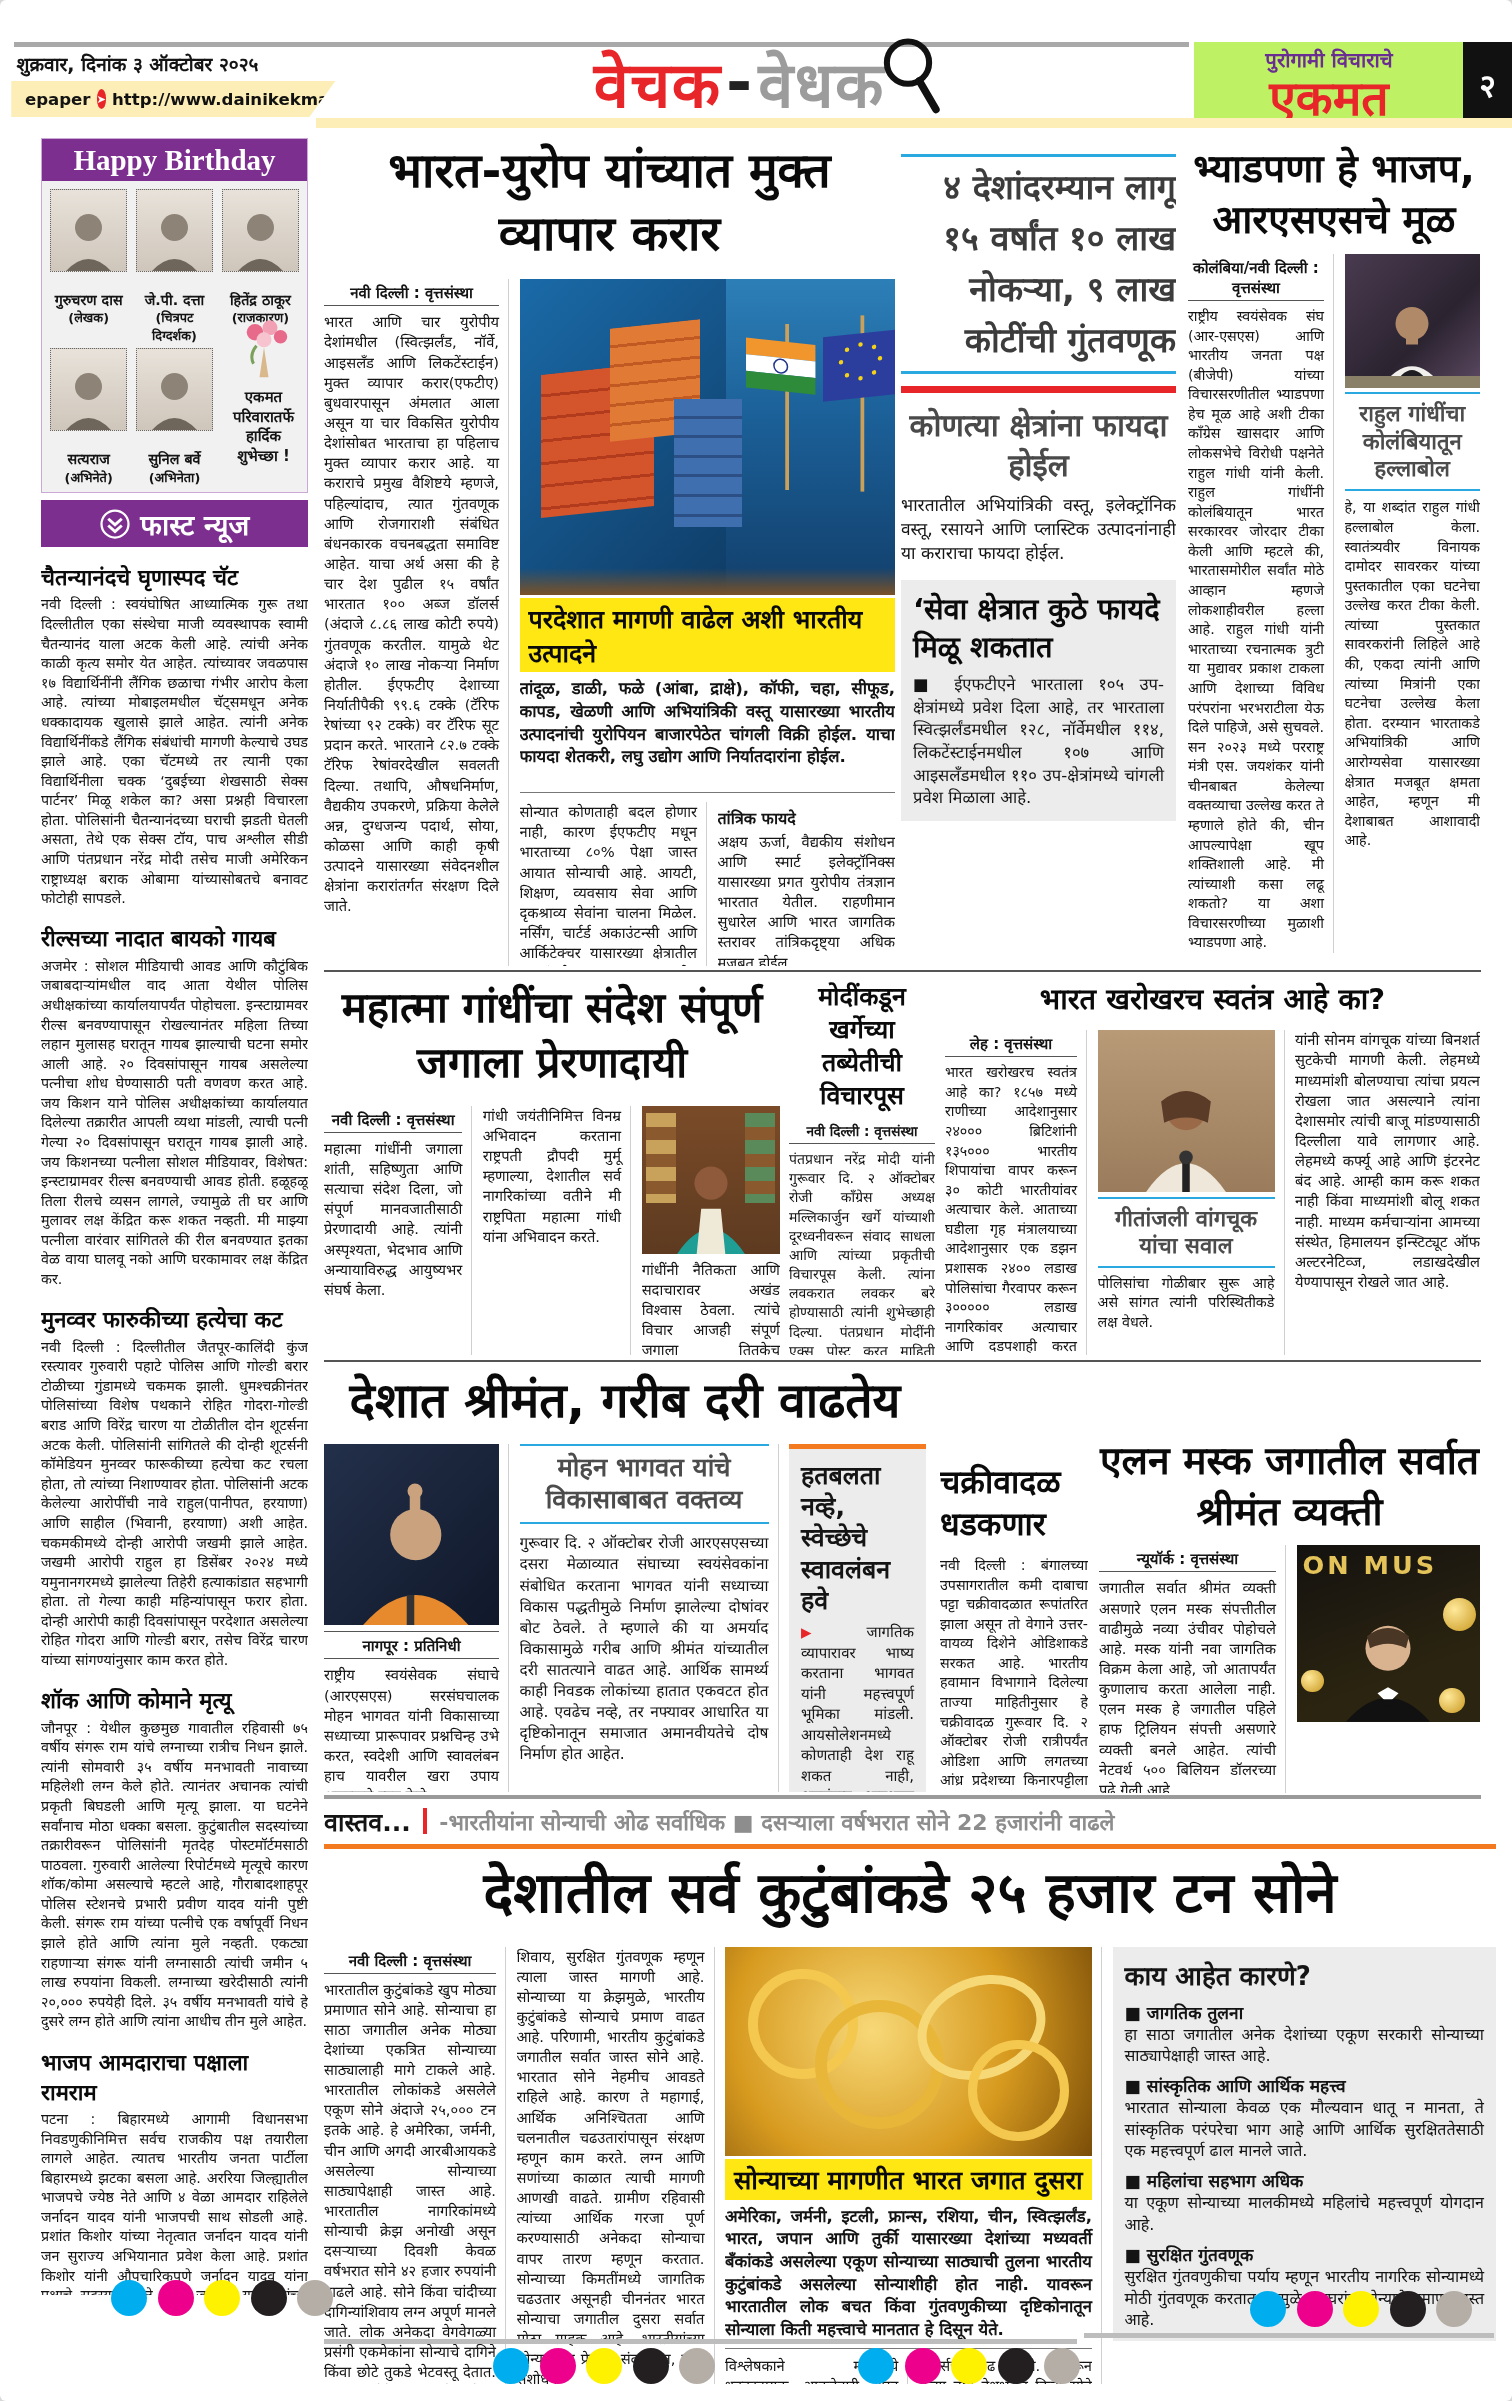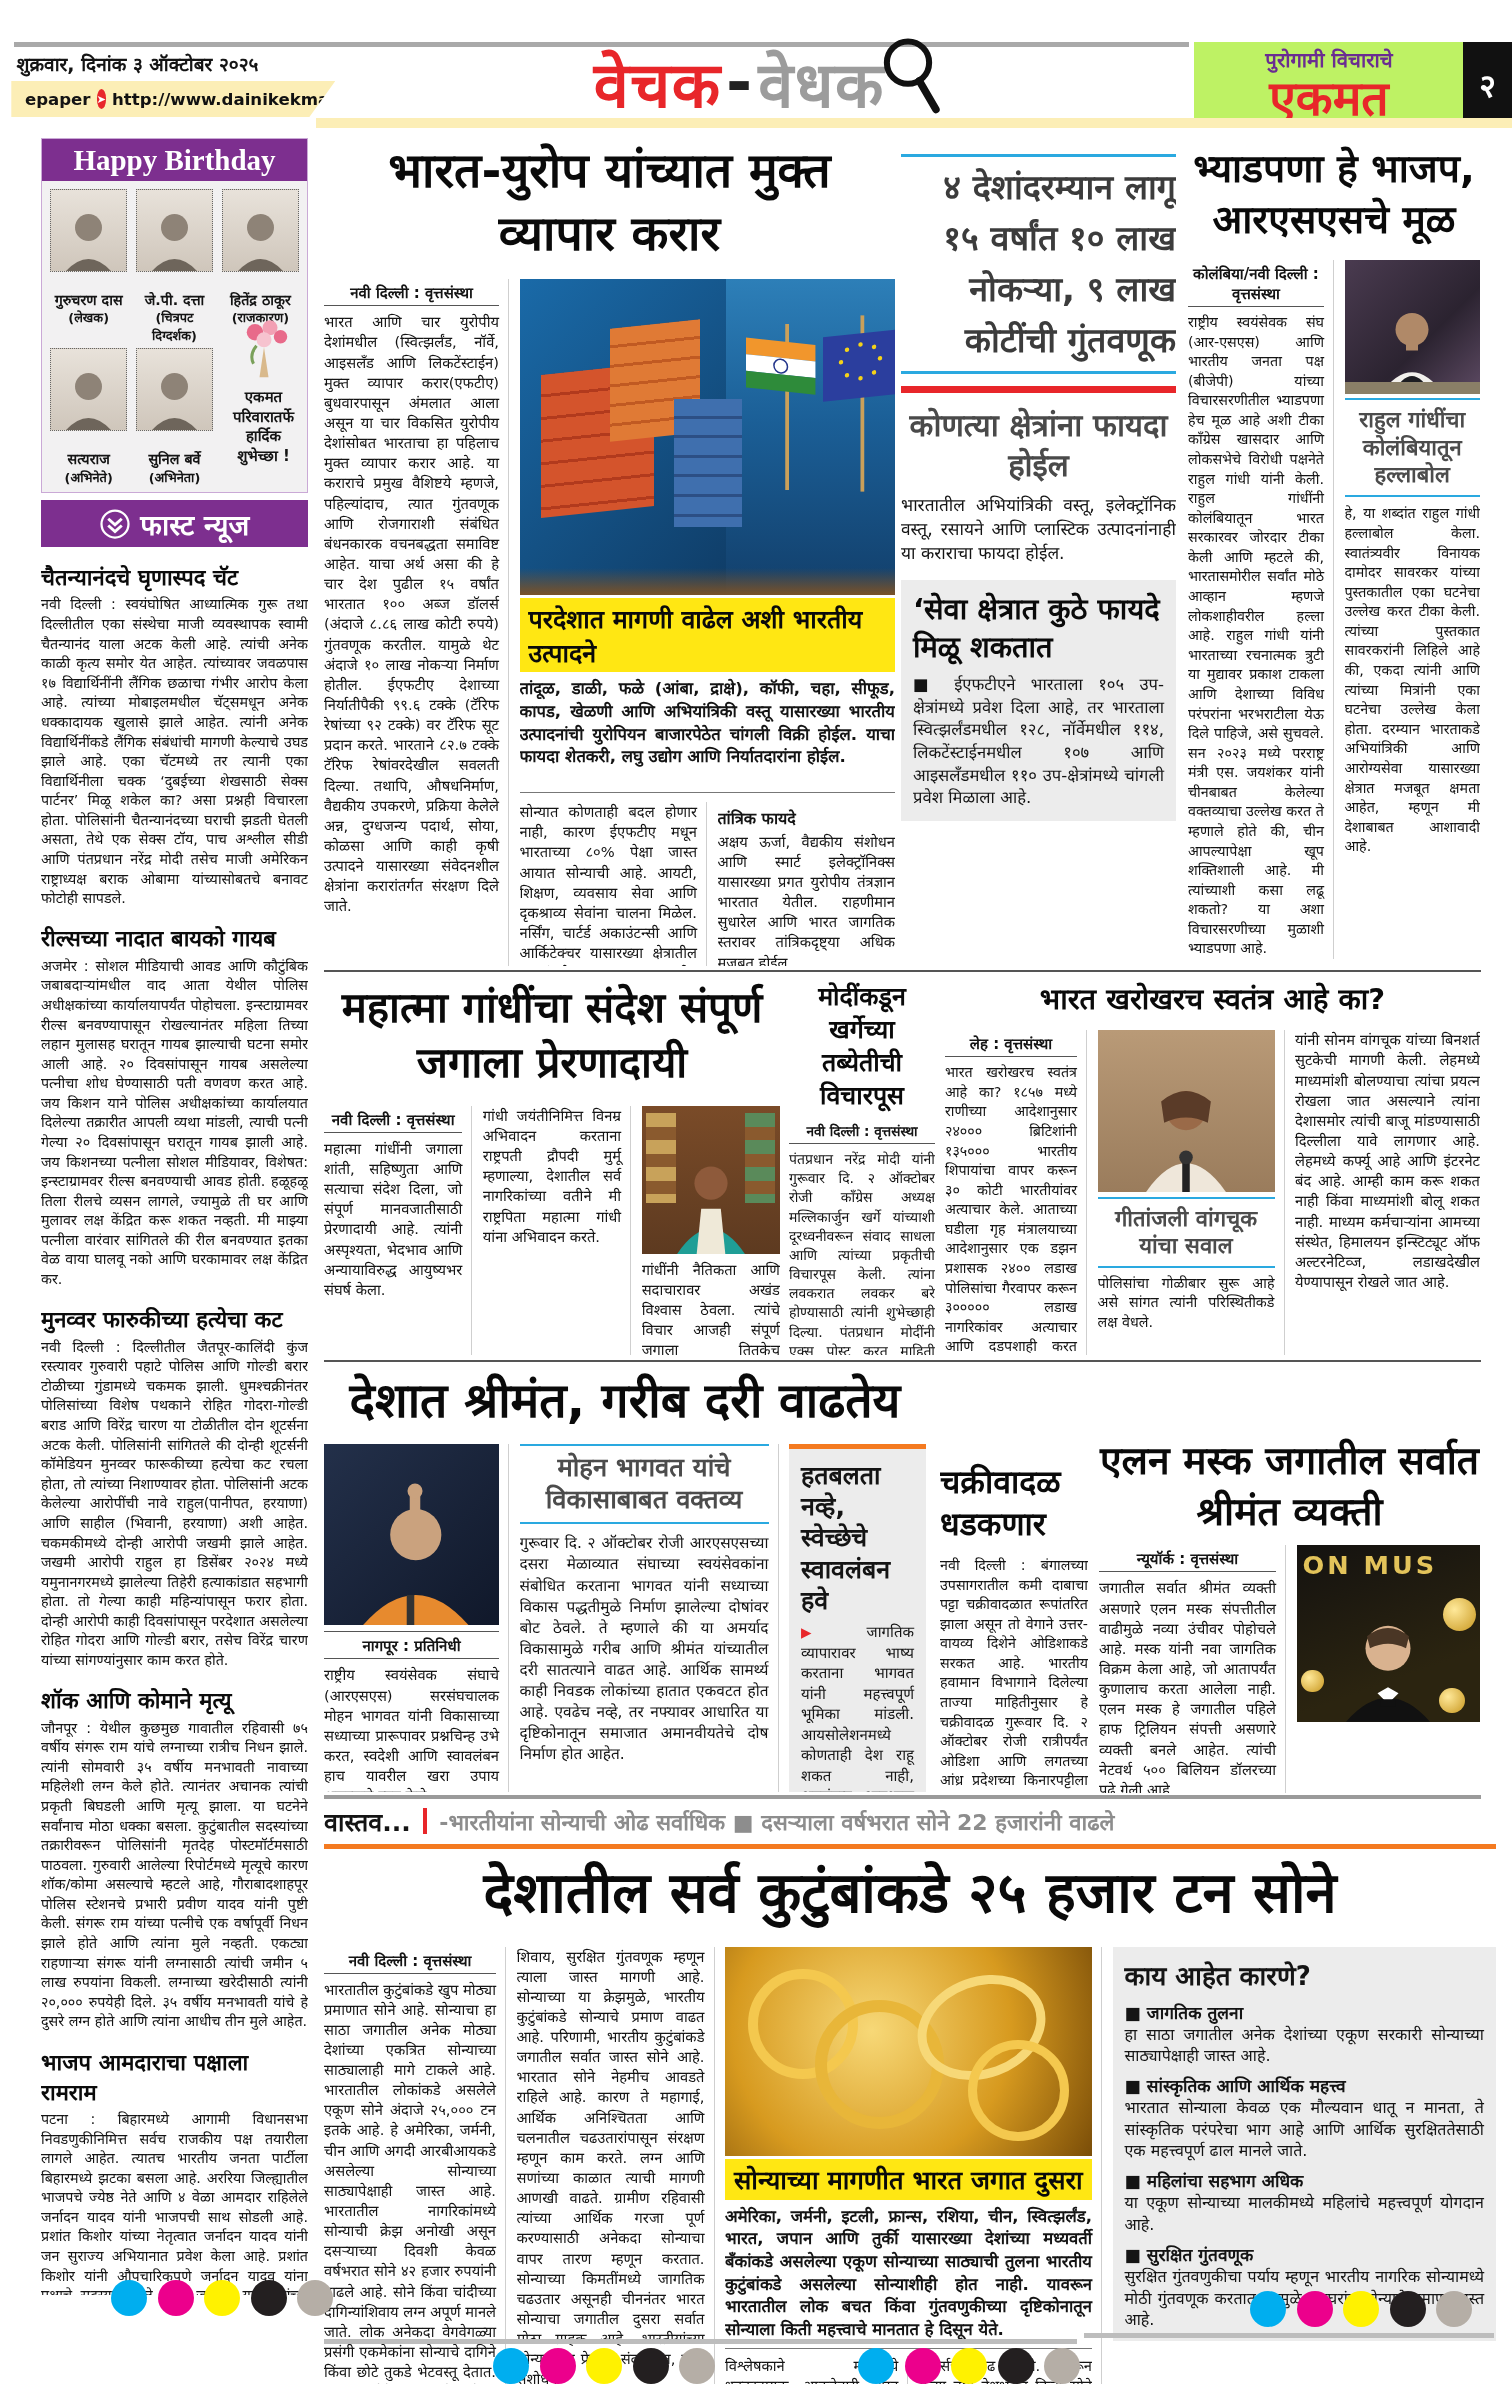--- a/index.html
+++ b/index.html
@@ -1,17 +1,17 @@
 <!DOCTYPE html>
 <html style="font-size:12px"><head>
 <meta charset="utf-8">
 <style>
   html,body{margin:0;padding:0;background:#d8d8d8;}
   .page{position:relative;width:1512px;height:2401px;background:#ffffff;
-        font-family:"DejaVu Sans",sans-serif;color:#141414;overflow:hidden;}
+        font-family:"DejaVu Sans",sans-serif;color:#141414;overflow:hidden;border-radius:6px;}
   .abs{position:absolute;}
   
   .hdr-rule{left:13.6px;top:42px;width:1175px;height:5.3px;background:#a9a9a9;}
   .hdr-date{left:16.6px;top:51px;font-size:19px;font-weight:700;}
   .hdr-epaper{left:11.3px;top:81px;width:324px;height:36px;background:#fceeb6;
               display:flex;align-items:center;gap:6px;padding-left:13.6px;box-sizing:border-box;
               clip-path:polygon(0 0,100% 0,92% 100%,0 100%);font-size:16.6px;font-weight:700;}
   .ep-icon{width:19.6px;height:19.6px;border-radius:50%;background:#e8262a;color:#fff;
            display:inline-flex;align-items:center;justify-content:center;font-size:11.3px;}
   .ep-url{color:#111;text-decoration:none;}
@@ -285,21 +285,21 @@
     <div class="redrule"></div>
     <div class="secttitle">कोणत्या क्षेत्रांना फायदा होईल</div>
     <p class="body" style="font-size:17.3px;margin:9px 0 15px;">भारतातील अभियांत्रिकी वस्तू, इलेक्ट्रॉनिक वस्तू, रसायने आणि प्लास्टिक उत्पादनांनाही या कराराचा फायदा होईल.</p>
     <div class="graybox">
       <div class="servtitle">‘सेवा क्षेत्रात कुठे फायदे मिळू शकतात</div>
       <p class="body" style="font-size:16.6px;margin:0;">■ ईएफटीएने भारताला १०५ उप-क्षेत्रांमध्ये प्रवेश दिला आहे, तर भारताला स्वित्झर्लंडमधील १२८, नॉर्वेमधील ११४, लिकटेंस्टाईनमधील १०७ आणि आइसलँडमधील ११० उप-क्षेत्रांमध्ये चांगली प्रवेश मिळाला आहे.</p>
     </div>
   </section>
 
   <section class="abs" style="left:1188px;top:143px;width:292px;height:823px;overflow:hidden;">
-    <h1 class="headline" style="font-size:39px;margin:0 0 14px;">भ्याडपणा हे भाजप, आरएसएसचे मूळ</h1>
+    <h1 class="headline" style="font-size:39px;margin:0 0 8px;">भ्याडपणा हे भाजप, आरएसएसचे मूळ</h1>
     <div class="cols">
       <div class="col vline" style="flex:0 0 136px;">
         <div class="dateline">कोलंबिया/नवी दिल्ली : वृत्तसंस्था</div>
         <p class="body" style="margin:0;font-size:14.3px;">राष्ट्रीय स्वयंसेवक संघ (आर-एसएस) आणि भारतीय जनता पक्ष (बीजेपी) यांच्या विचारसरणीतील भ्याडपणा हेच मूळ आहे अशी टीका काँग्रेस खासदार आणि लोकसभेचे विरोधी पक्षनेते राहुल गांधी यांनी केली. राहुल गांधींनी कोलंबियातून भारत सरकारवर जोरदार टीका केली आणि म्हटले की, भारतासमोरील सर्वांत मोठे आव्हान म्हणजे लोकशाहीवरील हल्ला आहे. राहुल गांधी यांनी भारताच्या रचनात्मक त्रुटी या मुद्यावर प्रकाश टाकला आणि देशाच्या विविध परंपरांना भरभराटीला येऊ दिले पाहिजे, असे सुचवले. सन २०२३ मध्ये परराष्ट्र मंत्री एस. जयशंकर यांनी चीनबाबत केलेल्या वक्तव्याचा उल्लेख करत ते म्हणाले होते की, चीन आपल्यापेक्षा खूप शक्तिशाली आहे. मी त्यांच्याशी कसा लढू शकतो? या अशा विचारसरणीच्या मुळाशी भ्याडपणा आहे.</p>
       </div>
       <div class="col">
         <div class="photo" style="height:134px;background:linear-gradient(135deg,#4a3b50,#2b2330 60%,#5d4a63);">
           <svg class="sil" width="90" height="90" viewBox="0 0 120 120">
               <circle cx="60" cy="34" r="22" fill="#b08968"></circle>
               <rect x="52" y="52" width="16" height="10" fill="#b08968"></rect>

